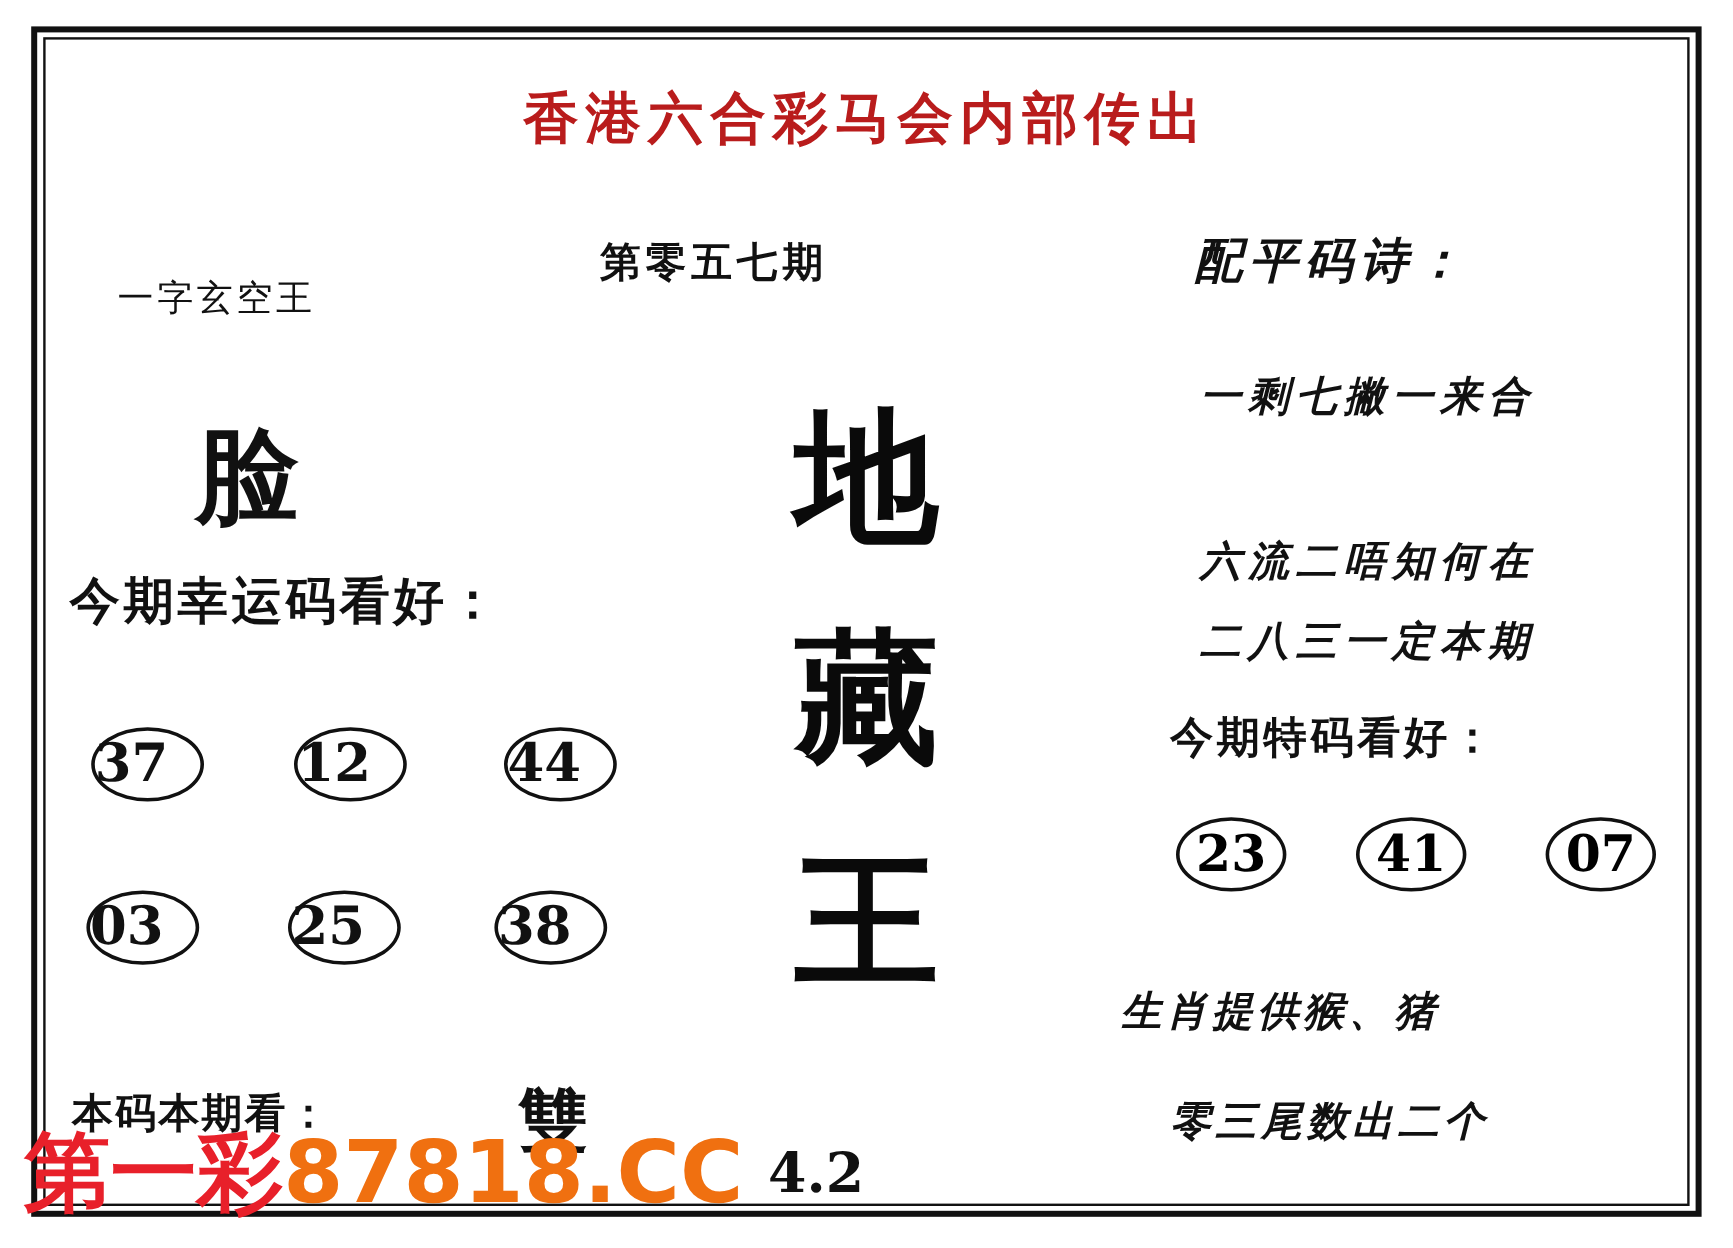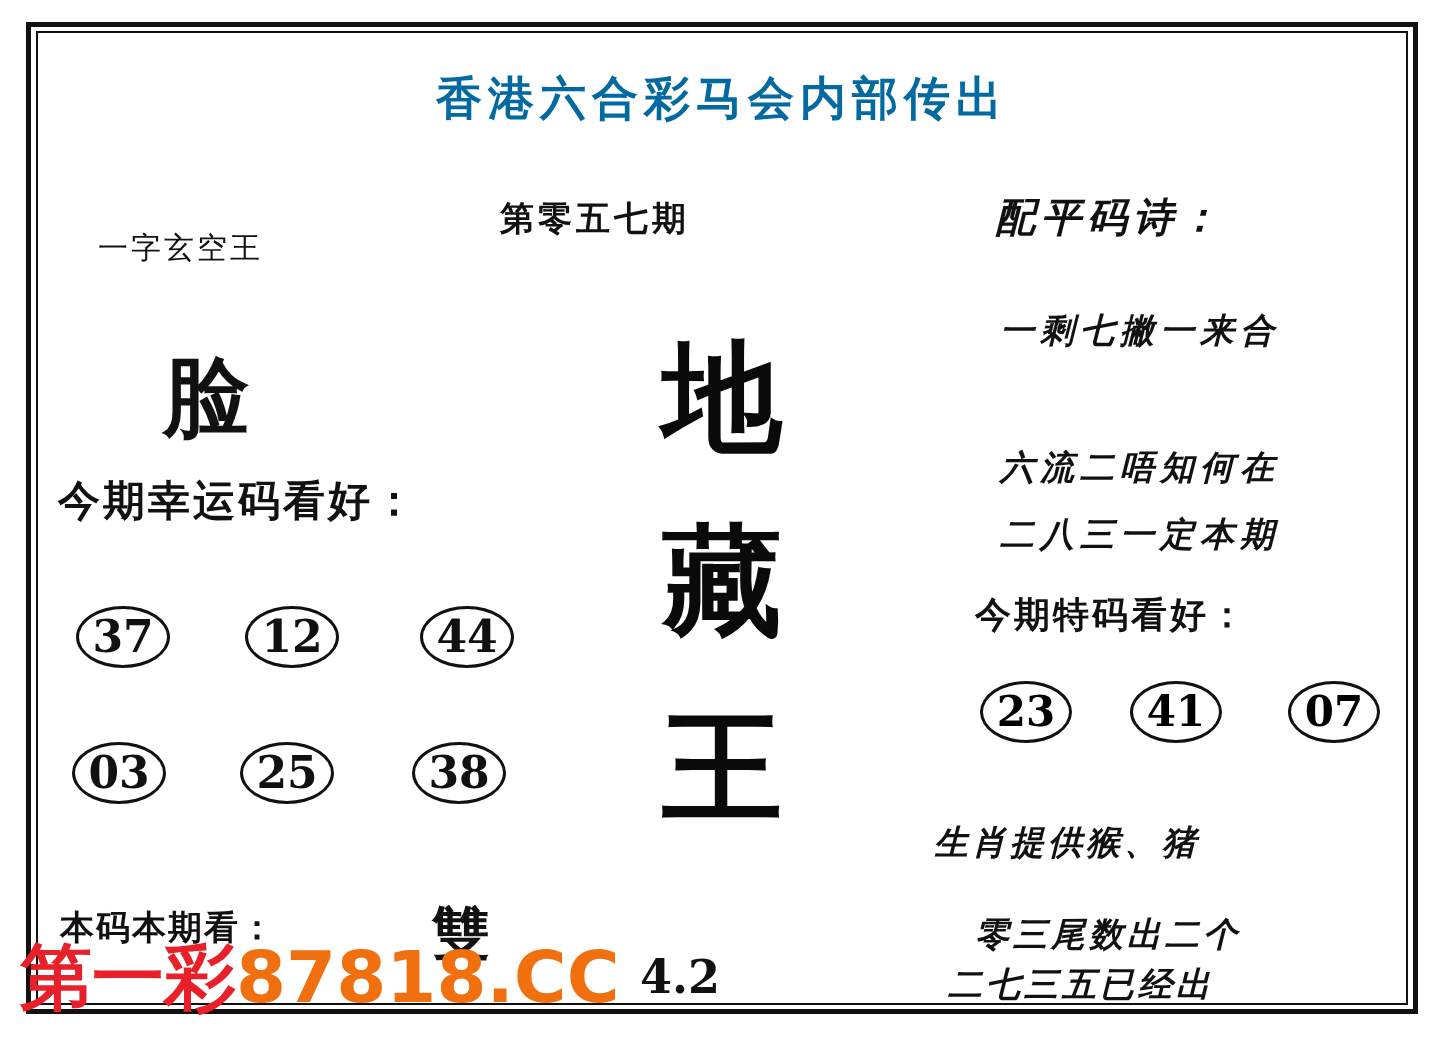--- a/index.html
+++ b/index.html
@@ -47,21 +47,21 @@
   }
   
   #header-title {
     left: 0;
     top: 68px;
     width: 1444px;
     text-align: center;
     font-size: 46px;
     font-weight: bold;
     letter-spacing: 6px;
-    color: #0369a1;
+    color: #b91c1c;
     white-space: nowrap;
   }
   #issue-label {
     left: 500px;
     top: 196px;
     font-size: 34px;
     font-weight: bold;
     letter-spacing: 4px;
   }
   
@@ -86,21 +86,21 @@
     font-weight: bold;
     letter-spacing: 3px;
   }
   .num-ball {
     position: absolute;
     width: 94px;
     height: 62px;
     border: 3px solid #111111;
     border-radius: 50%;
     box-sizing: border-box;
-    text-align: center;
+    text-align: left;
     line-height: 56px;
     font-size: 44px;
     font-weight: bold;
     font-family: "DejaVu Serif", serif;
     color: #111111;
   }
   .ball-r1 { top: 606px; }
   .ball-r2 { top: 742px; }
   #ball-0 { left: 76px; }
   #ball-1 { left: 245px; }
@@ -261,21 +261,20 @@
   <div class="txt hand poem-line" id="poem-2">六流二唔知何在</div>
   <div class="txt hand poem-line" id="poem-3">二八三一定本期</div>
 
   <div class="txt" id="special-label">今期特码看好：</div>
   <div class="sp-ball" id="sp-0">23</div>
   <div class="sp-ball" id="sp-1">41</div>
   <div class="sp-ball" id="sp-2">07</div>
 
   <div class="txt hand" id="zodiac-line">生肖提供猴、猪</div>
   <div class="txt hand" id="tail-note-0">零三尾数出二个</div>
-  <div class="txt hand" id="tail-note-1">二七三五已经出</div>
 
   <div class="txt" id="bottom-left">本码本期看：</div>
   <div class="txt" id="bottom-left-value">雙</div>
   <div class="txt" id="bottom-mid-value">4.2</div>
 
   <div id="watermark">
     <span class="wm-red">第一彩</span><span class="wm-orange">87818.CC</span>
   </div>
 
 </div>

